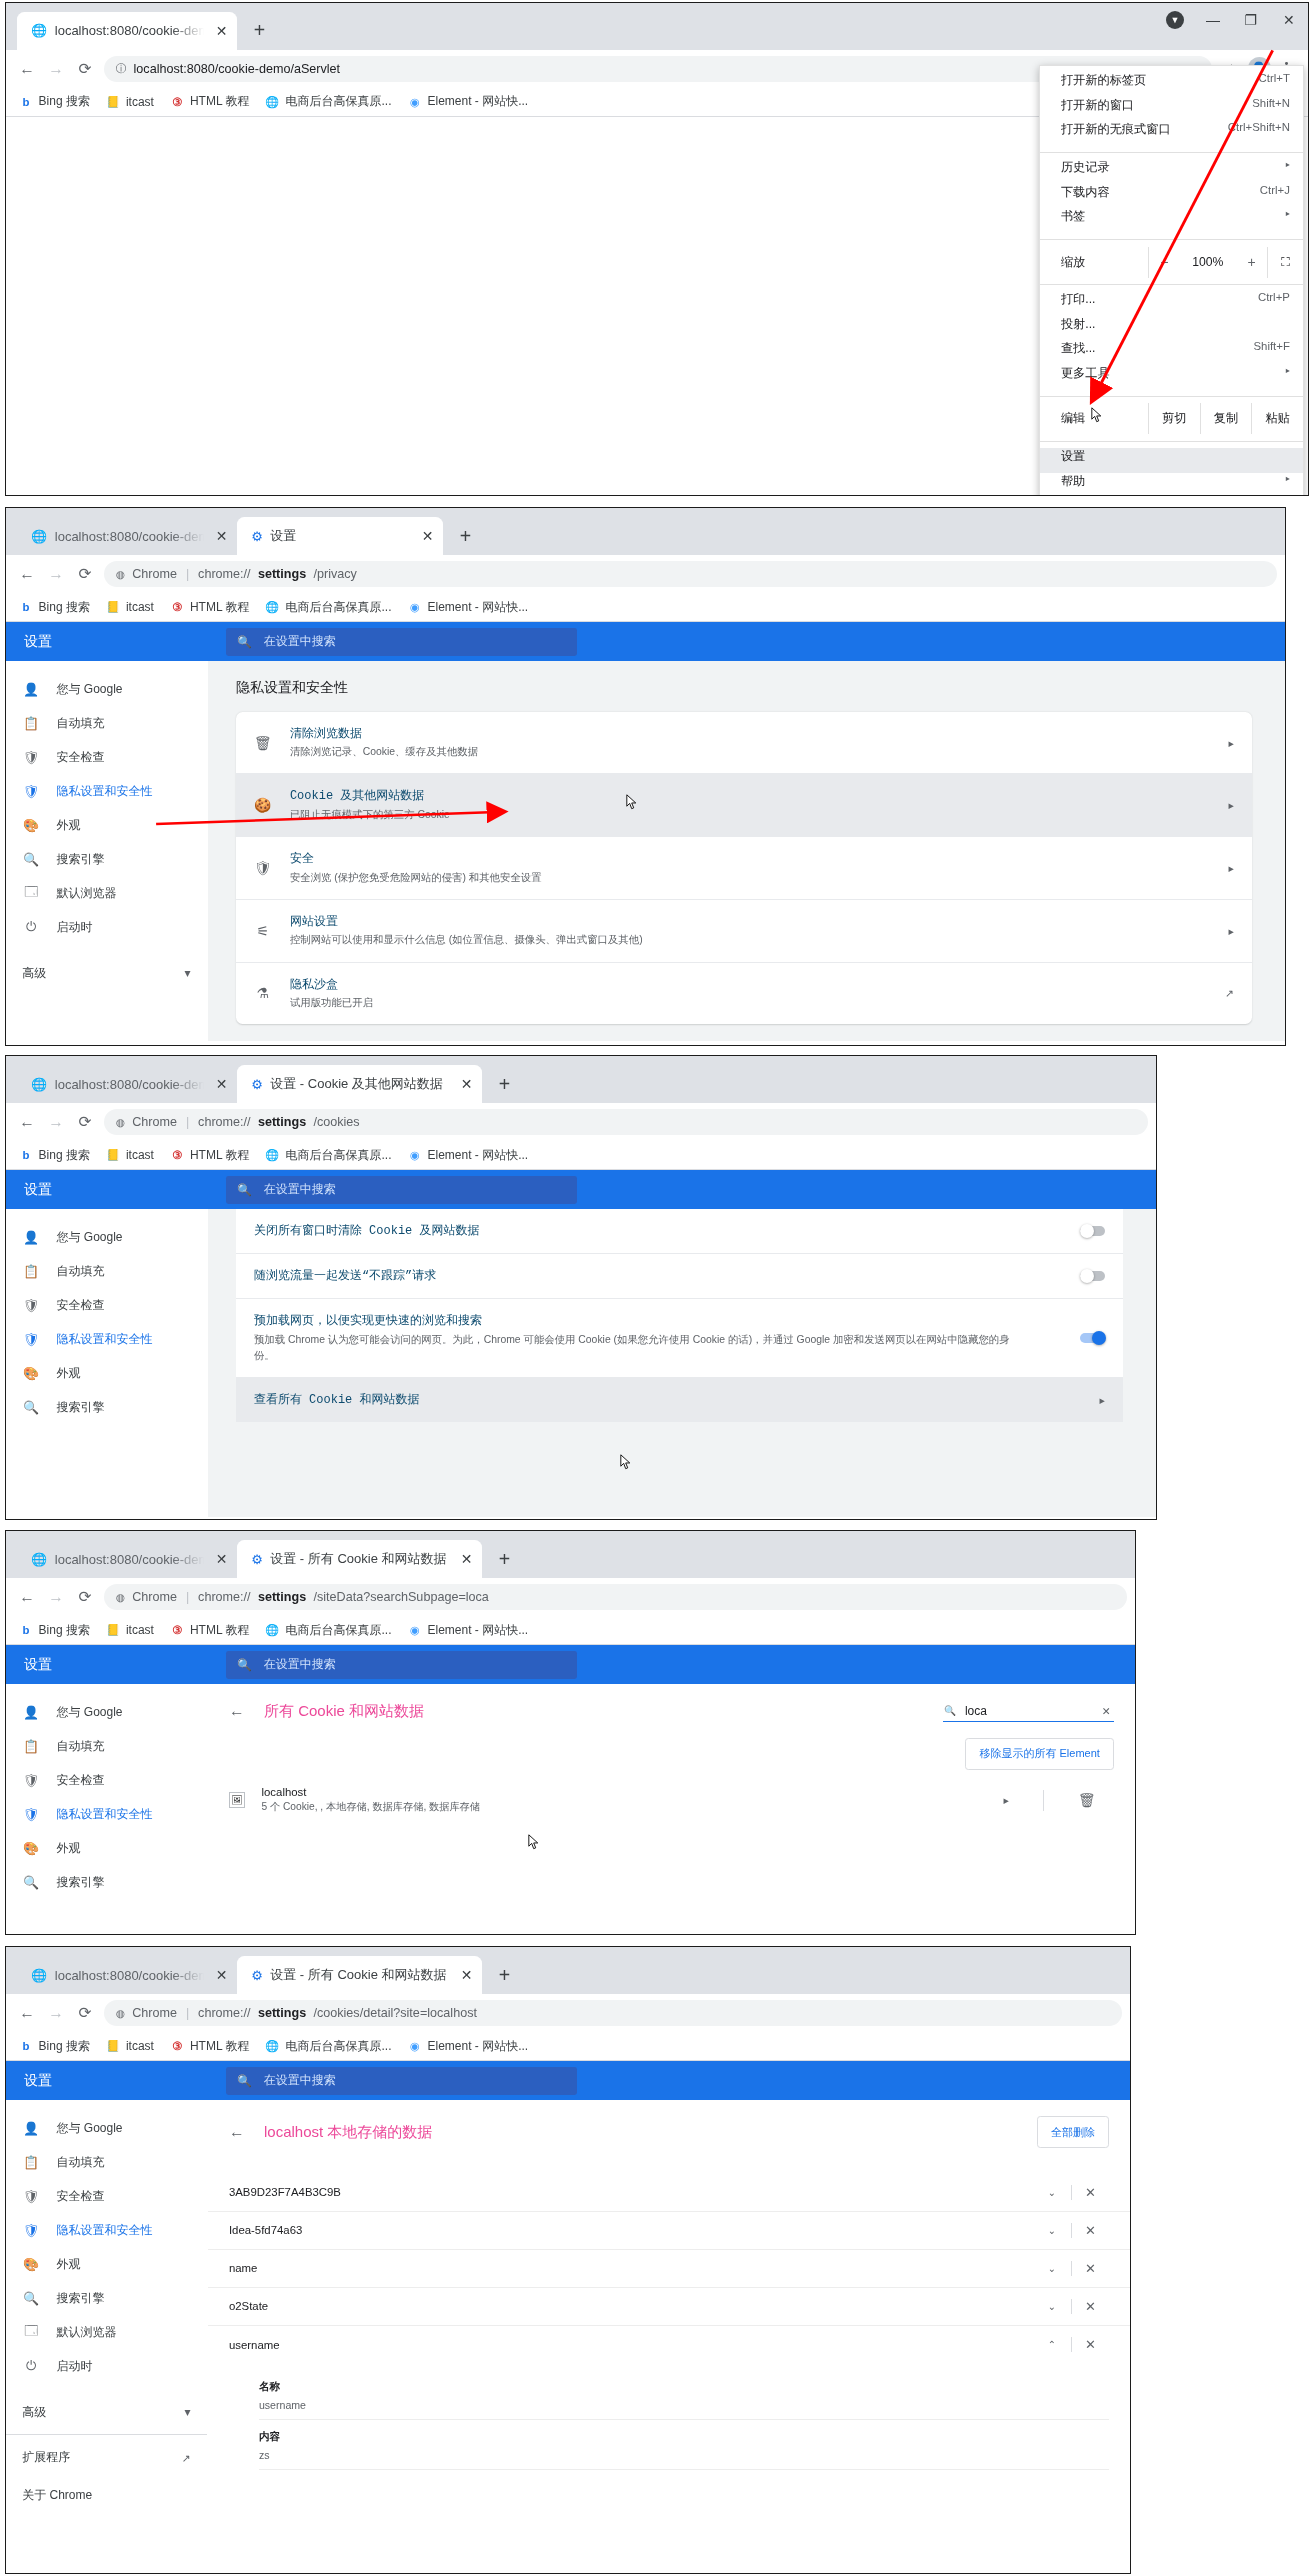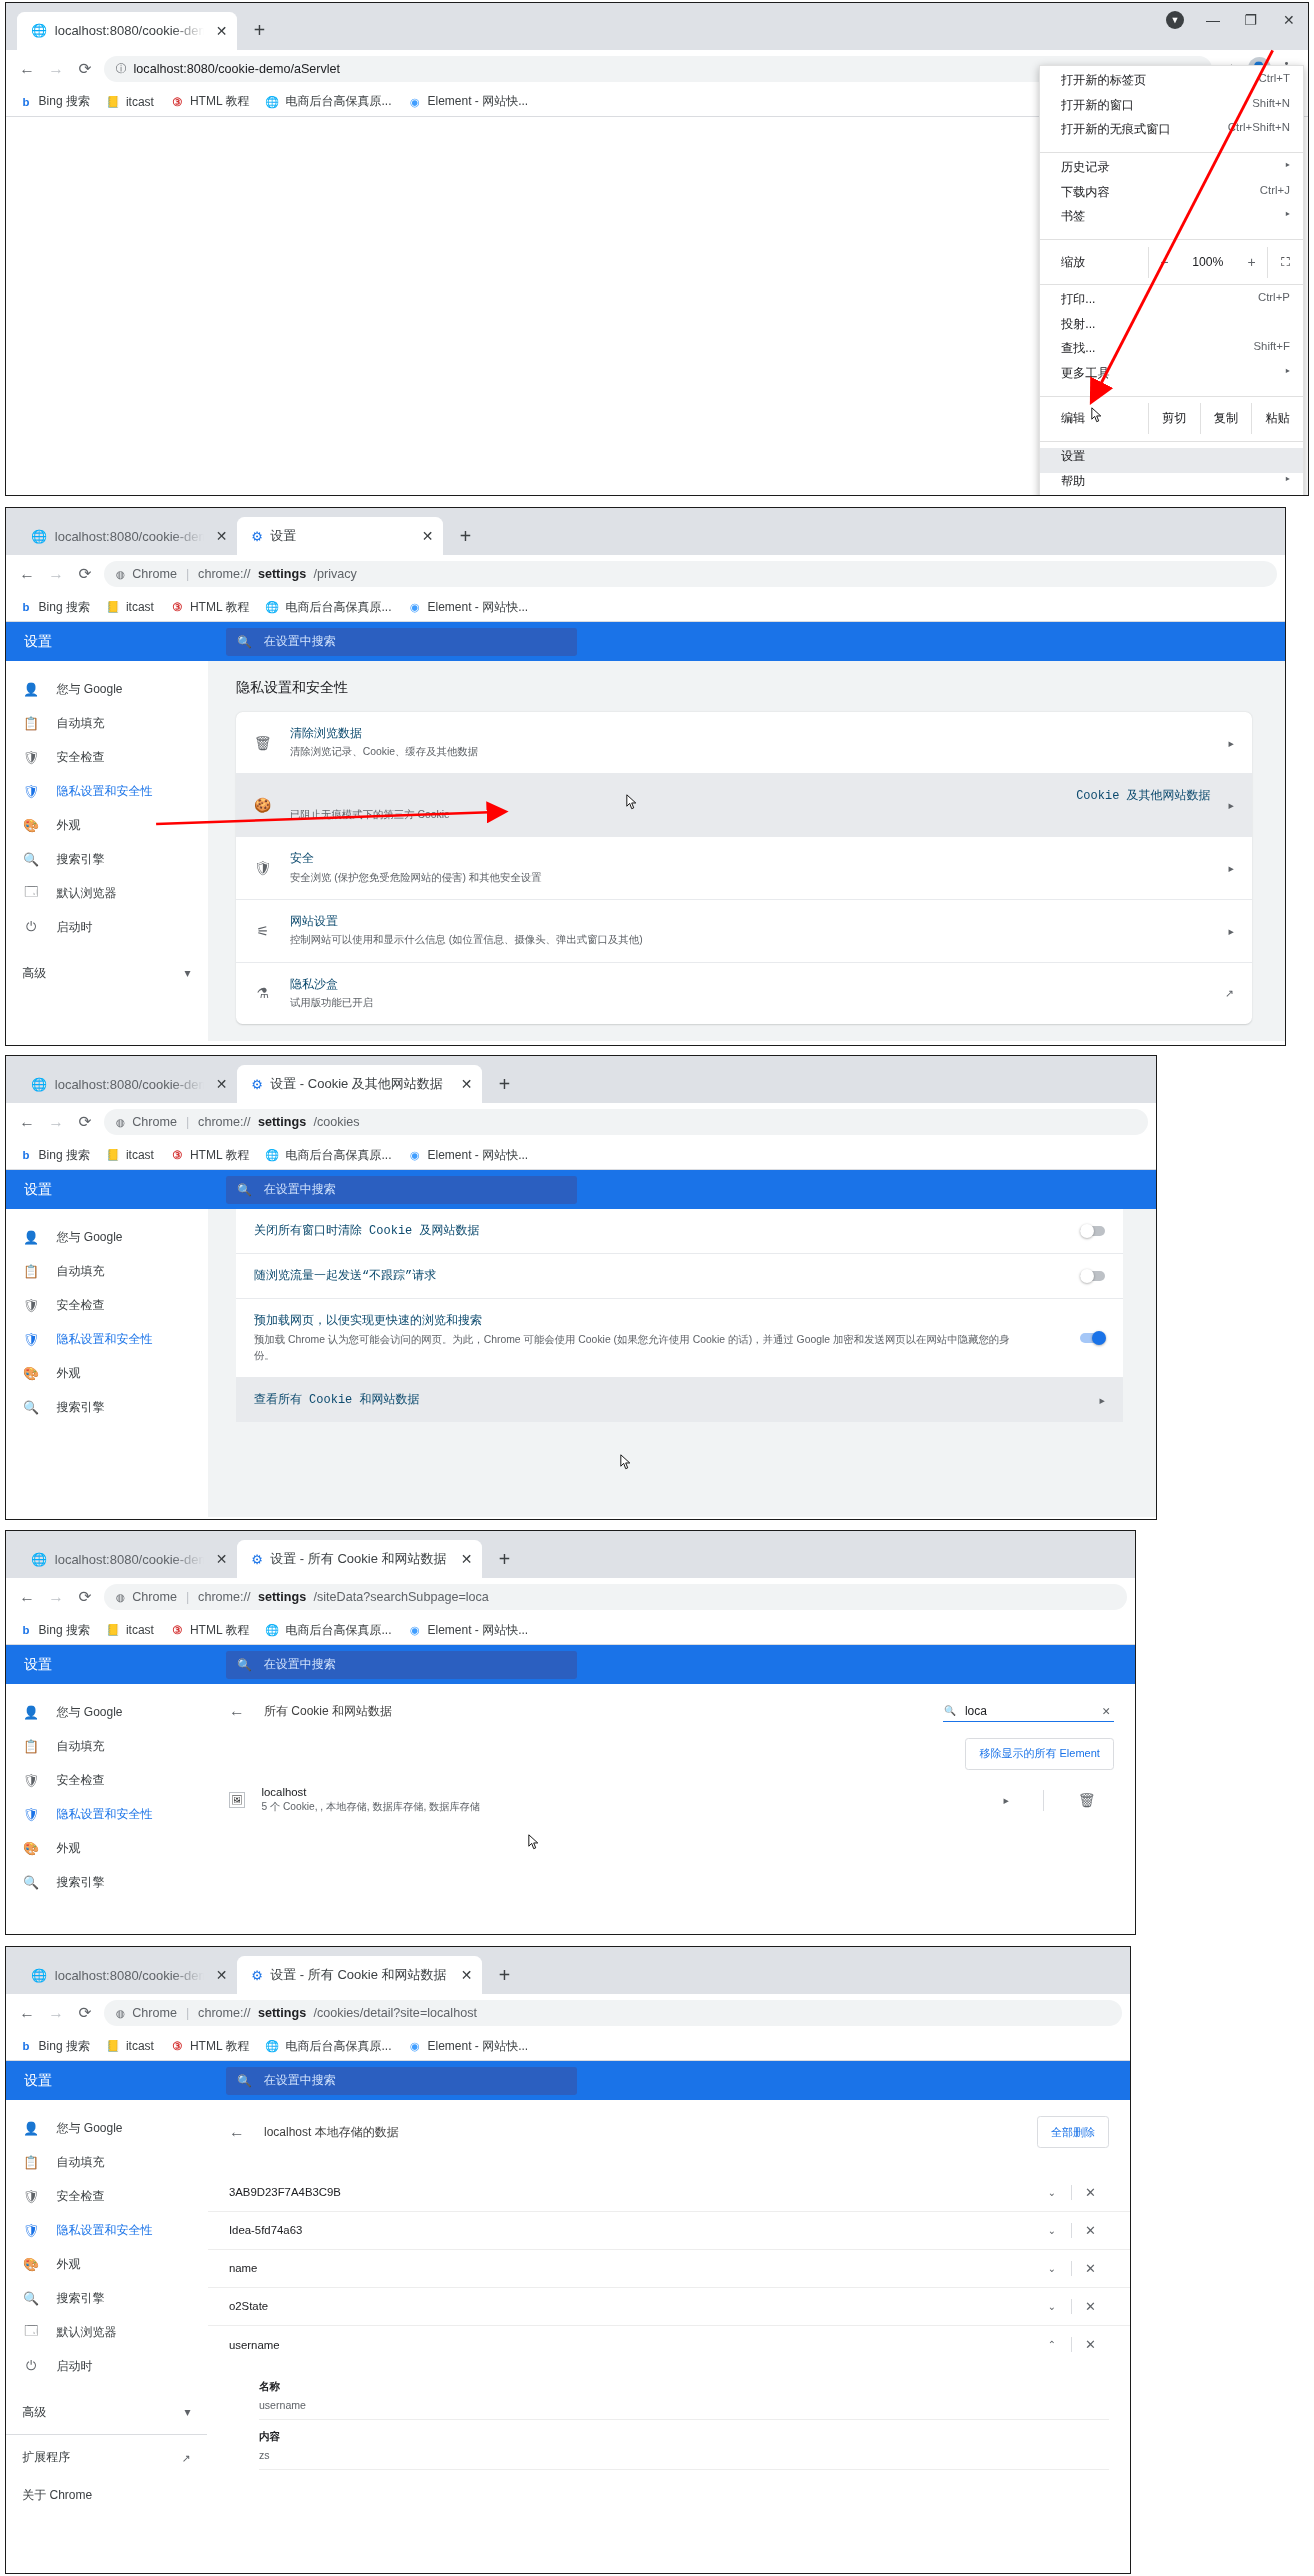--- a/index.html
+++ b/index.html
@@ -164,21 +164,21 @@
 
   .toggle { width: 24.5px; height: 10.6px; border-radius: 5.7px; background:#bdc1c6; position:relative; flex-shrink:0;}
   .toggle i { position:absolute; width:14px;height:14px;border-radius:50%;background:#fff;
               top:-1.6px;left:-0.8px; box-shadow:0 0.8px 2.4px rgba(0,0,0,.35); }
   .toggle.on { background:#a5c7f7; }
   .toggle.on i { left: 11.4px; background:#1a73e8; }
 
   
   .subhead { display:flex; align-items:center; gap: 19.6px; padding: 16.3px 21px 6.5px 21px; }
   .back-arrow { font-size: 15.5px; color:#5f6368; }
-  .subtitle { font-size: 12px; color:#404040; flex: 1; }
+  .subtitle { font-size: 15px; color:#ec4899; flex: 1; }
   .searchbar { display:flex; align-items:center; gap:8.2px; border-bottom:0.8px solid #1a73e8;
                padding: 3.3px 3.3px 3.3px 1.6px; min-width: 171px; }
   .searchbar .q { flex:1; font-size: 12px; color:#202124; }
   .btn-outline { border:0.8px solid #dadce0; border-radius:3.3px; color:#1a73e8;
                  font-size:11px; padding: 7.3px 13px; background:#fff; }
 
   .site-row { display:flex;align-items:center; gap:16.3px; padding: 11.4px 21px; }
   .site-ic { width:16.3px;height:16.3px;border:0.8px solid #bdc1c6;display:flex;align-items:center;justify-content:center;font-size:9px; }
   .site-name { font-size:11.4px;color:#202124; }
   .site-sub { font-size:10.2px;color:#5f6368; margin-top:2.4px; }
@@ -455,21 +455,21 @@
           <span class="row-ic">🗑</span>
           <span class="row-txt">
             <span class="row-t" style="display:block;">清除浏览数据</span>
             <span class="row-s" style="display:block;">清除浏览记录、Cookie、缓存及其他数据</span>
           </span>
           <span class="row-end">▸</span>
         </div>
         <div class="row hl">
           <span class="row-ic">🍪</span>
           <span class="row-txt">
-            <span class="row-t" style="display:block;text-align:right;">Cookie 及其他网站数据</span>
+            <span class="row-t" style="display:block;">Cookie 及其他网站数据</span>
             <span class="row-s" style="display:block;">已阻止无痕模式下的第三方 Cookie</span>
           </span>
           <span class="row-end">▸</span>
         </div>
         <div class="row">
           <span class="row-ic">🛡</span>
           <span class="row-txt">
             <span class="row-t" style="display:block;">安全</span>
             <span class="row-s" style="display:block;">安全浏览 (保护您免受危险网站的侵害) 和其他安全设置</span>
           </span>

